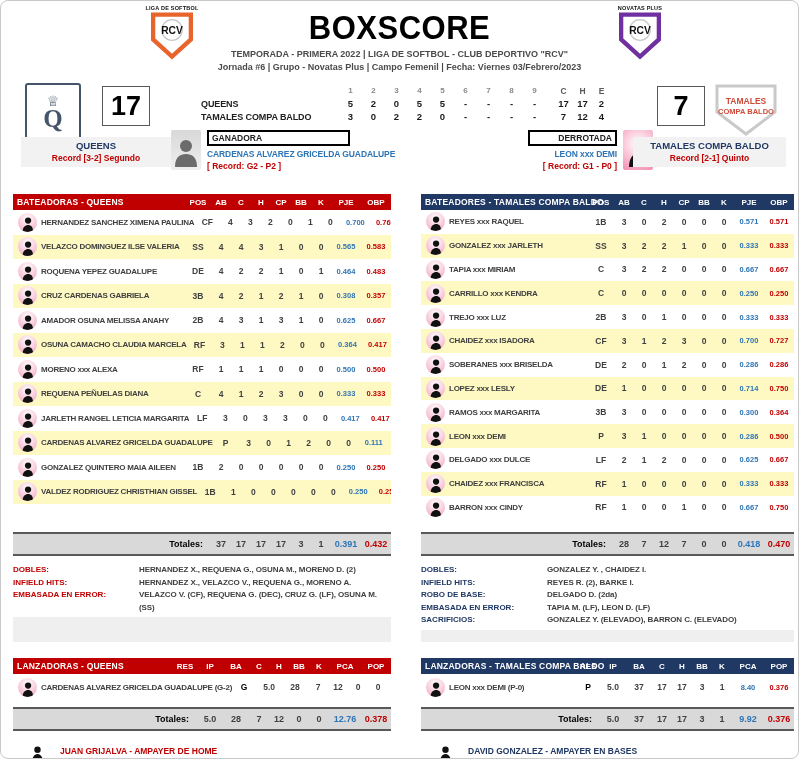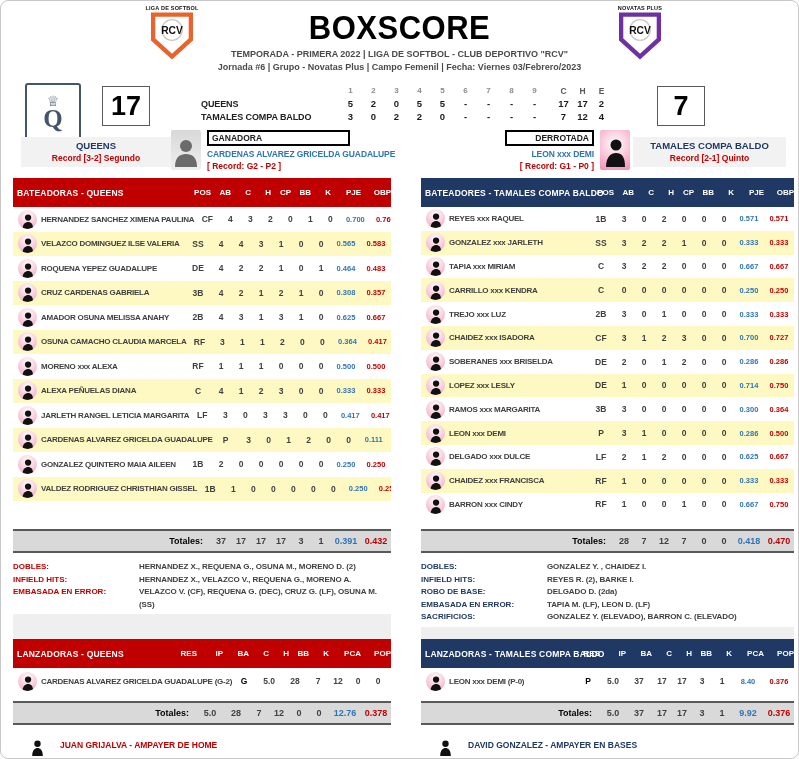--- a/index.html
+++ b/index.html
@@ -36,44 +36,44 @@
   .inn-che{color:#595959;font-size:8.5px;font-weight:800;}
   .inn-v{font-size:9.5px;font-weight:800;color:#1a1a1a;}
 
   .team-bar{position:absolute;top:56px;background:#F2F2F2;text-align:center;padding:3px 0 4px;}
   .team-bar.tl{left:20px;width:150px;} .team-bar.tr{left:632px;width:153px;}
   .team-bar .nm{font-size:9.5px;font-weight:800;color:#1F3864;}
   .team-bar .rc{font-size:8.5px;font-weight:800;color:#C00000;margin-top:2px;}
 
   .decision{position:absolute;top:49px;display:flex;gap:6px;}
   .decision.win{left:170px;}
-  .decision.los{left:444px;width:185px;}
+  .decision.los{left:467px;width:185px;}
   .dphoto{width:30px;height:40px;border-radius:2px;position:relative;overflow:hidden;flex:0 0 auto;}
   .dphoto.grey{background:linear-gradient(180deg,#d8d8d8,#efefef);}
   .dphoto.pink{background:radial-gradient(circle at 50% 35%,#fff 0%,#f7a8c4 75%,#ef8fb4 100%);}
   .dphoto svg{position:absolute;left:3px;top:6px;width:24px;height:32px;}
   .dec-col{display:flex;flex-direction:column;}
   .dec-col.right{flex:1;align-items:flex-end;text-align:right;}
   .dec-box{border:2px solid #000;height:12px;display:flex;align-items:center;font-size:8.5px;font-weight:700;color:#202020;background:#fff;}
   .dec-box.w{width:136px;padding-left:3px;}
   .dec-box.l{width:82px;justify-content:flex-end;padding-right:3px;}
   .dec-name{color:#2E75B6;font-weight:800;font-size:8.5px;margin-top:3px;letter-spacing:-.1px;}
   .dec-rec{color:#C00000;font-weight:800;font-size:8.5px;margin-top:2px;}
 
   
   .cols{display:flex;margin:0 4px 0 12px;gap:30px;}
   .col{width:378px;} .col.r{width:375px;}
 
   .bat-grid{grid-template-columns:28px 1fr 26px 20px 20px 20px 20px 20px 20px 30px 30px;}
   .pit-grid{grid-template-columns:28px 1fr 24px 26px 26px 20px 20px 20px 20px 32px 30px;}
 
-  .sec-head{display:grid;height:29px;align-items:center;color:#fff;font-weight:700;font-size:8px;}
+  .sec-head{display:grid;height:16px;align-items:center;color:#fff;font-weight:700;font-size:8px;margin-top:16px;}
   .col.l .sec-head{background:#C00000;} .col.r .sec-head{background:#1F3864;}
   .sec-head .t{grid-column:1/3;padding-left:4px;font-size:8.5px;letter-spacing:.2px;white-space:nowrap;}
-  .sec-head .c{text-align:right;}
+  .sec-head .c{text-align:center;}
 
   .rows{height:322px;overflow:hidden;}
   .rows.pitch{height:auto;}
   .trow{display:grid;align-items:center;}
   .col.l .trow{height:24.5px;} .col.r .trow{height:23.8px;}
   .trow.alt{background:#fef9c3;}
   .rows.pitch .trow{height:26px;background:#fff;}
   .avcell{display:flex;align-items:center;justify-content:center;}
   .avatar{width:19px;height:19px;border-radius:50%;position:relative;overflow:hidden;
           background:radial-gradient(circle at 50% 30%,#fff 0%,#f6bcd2 70%,#ef9cbd 100%);}
@@ -209,20 +209,27 @@
       </div>
       <div class="dphoto pink">
         <svg viewBox="0 0 24 30">
           <circle cx="13" cy="8" r="5.5" fill="#111"></circle>
           <path d="M3,30 C3,20 8,16 13,16 C19,16 22,20 22,30 Z" fill="#111"></path>
         </svg>
       </div>
     </div>
 
     <div class="scorebox sh">7</div>
+    <div class="tlogo">
+      <svg viewBox="0 0 70 56">
+        <path d="M6,4 H64 V30 L35,52 L6,30 Z" fill="#fff" stroke="#C9C9C9" stroke-width="3"></path>
+        <text x="35" y="22" text-anchor="middle" font-size="8.5" font-weight="bold" fill="#D04A3A" font-family="Liberation Sans, sans-serif">TAMALES</text>
+        <text x="35" y="32" text-anchor="middle" font-size="7.5" font-weight="bold" fill="#D04A3A" font-family="Liberation Sans, sans-serif">COMPA BALDO</text>
+      </svg>
+    </div>
 
     <div class="team-bar tl">
       <div class="nm">QUEENS</div>
       <div class="rc">Record [3-2] Segundo</div>
     </div>
     <div class="team-bar tr">
       <div class="nm">TAMALES COMPA BALDO</div>
       <div class="rc">Record [2-1] Quinto</div>
     </div>
   </div>
@@ -393,21 +400,21 @@
 
           <div class="trow bat-grid alt">
             <div class="avcell">
               <span class="avatar">
                 <svg viewBox="0 0 24 30">
                   <circle cx="13" cy="8" r="5.5" fill="#111"></circle>
                   <path d="M3,30 C3,20 8,16 13,16 C19,16 22,20 22,30 Z" fill="#111"></path>
                 </svg>
               </span>
             </div>
-            <div class="pname">ALEXA PEÑUELAS DIANA</div>
+            <div class="pname">REQUENA PEÑUELAS DIANA</div>
             <div class="st">C</div>
             <div class="st">4</div>
             <div class="st">1</div>
             <div class="st">2</div>
             <div class="st">3</div>
             <div class="st">0</div>
             <div class="st">0</div>
             <div class="st pje">0.333</div>
             <div class="st obp">0.333</div>
           </div>

